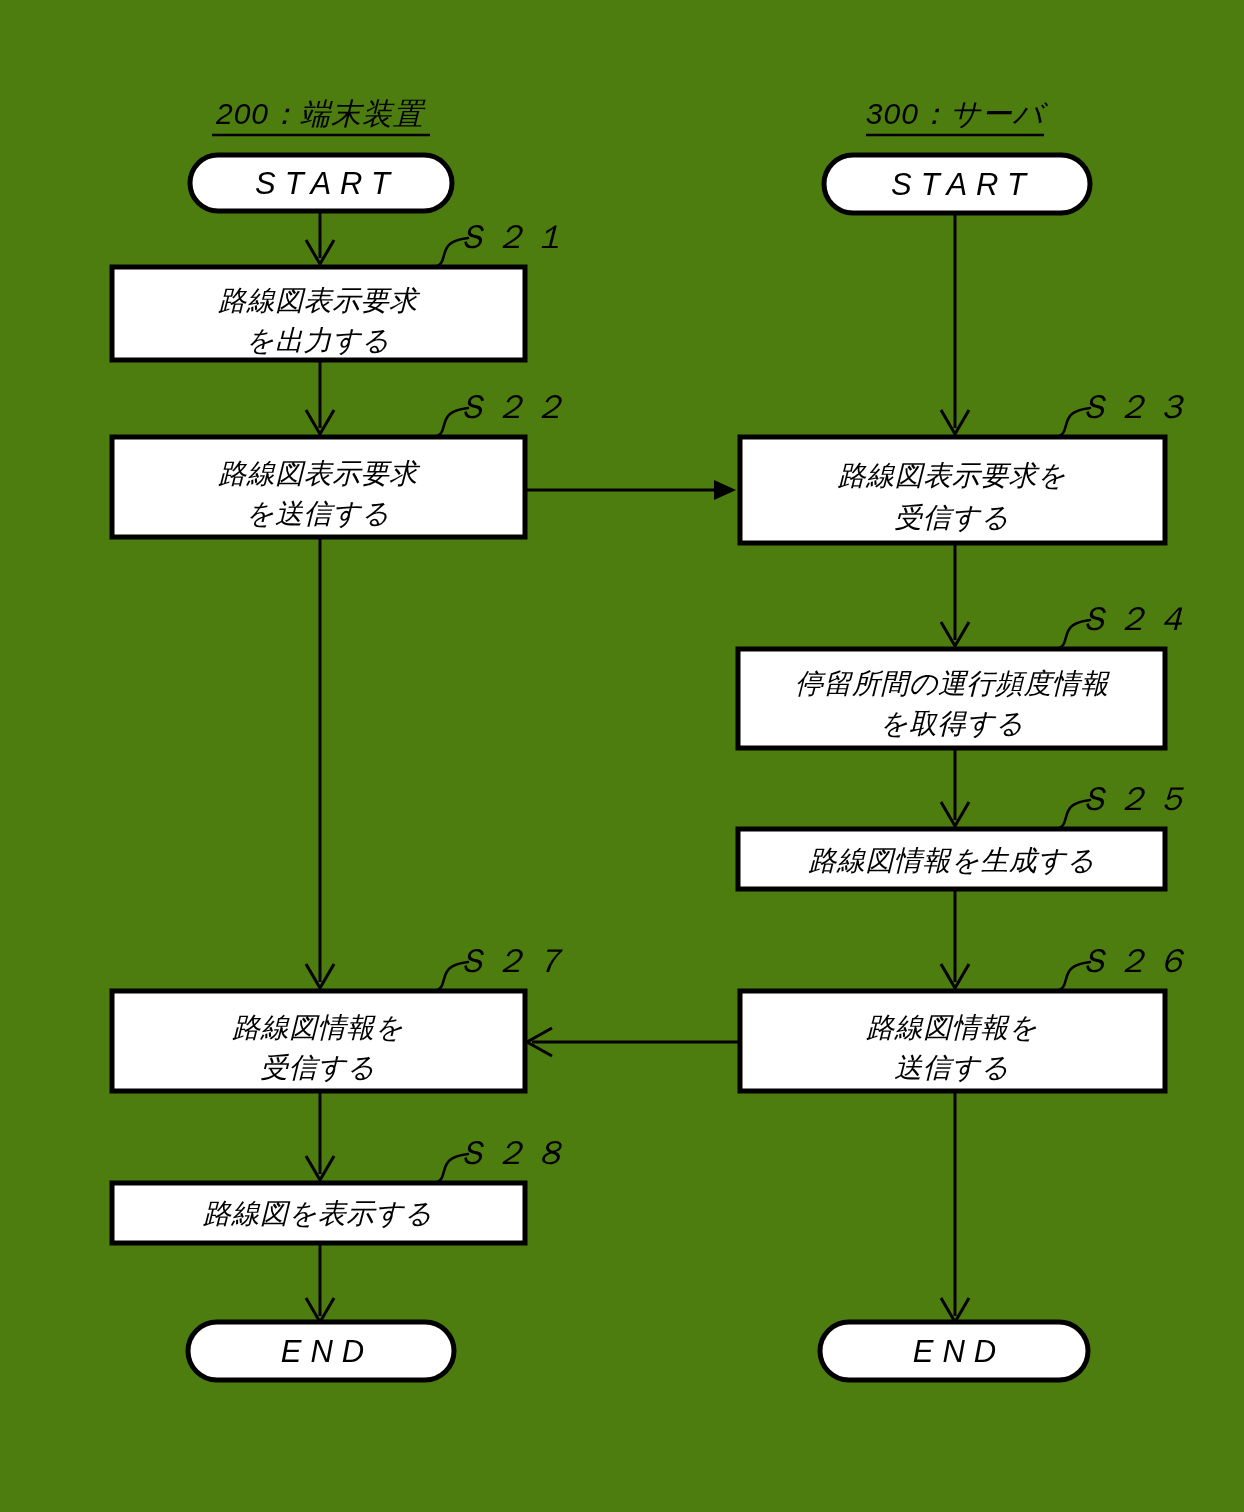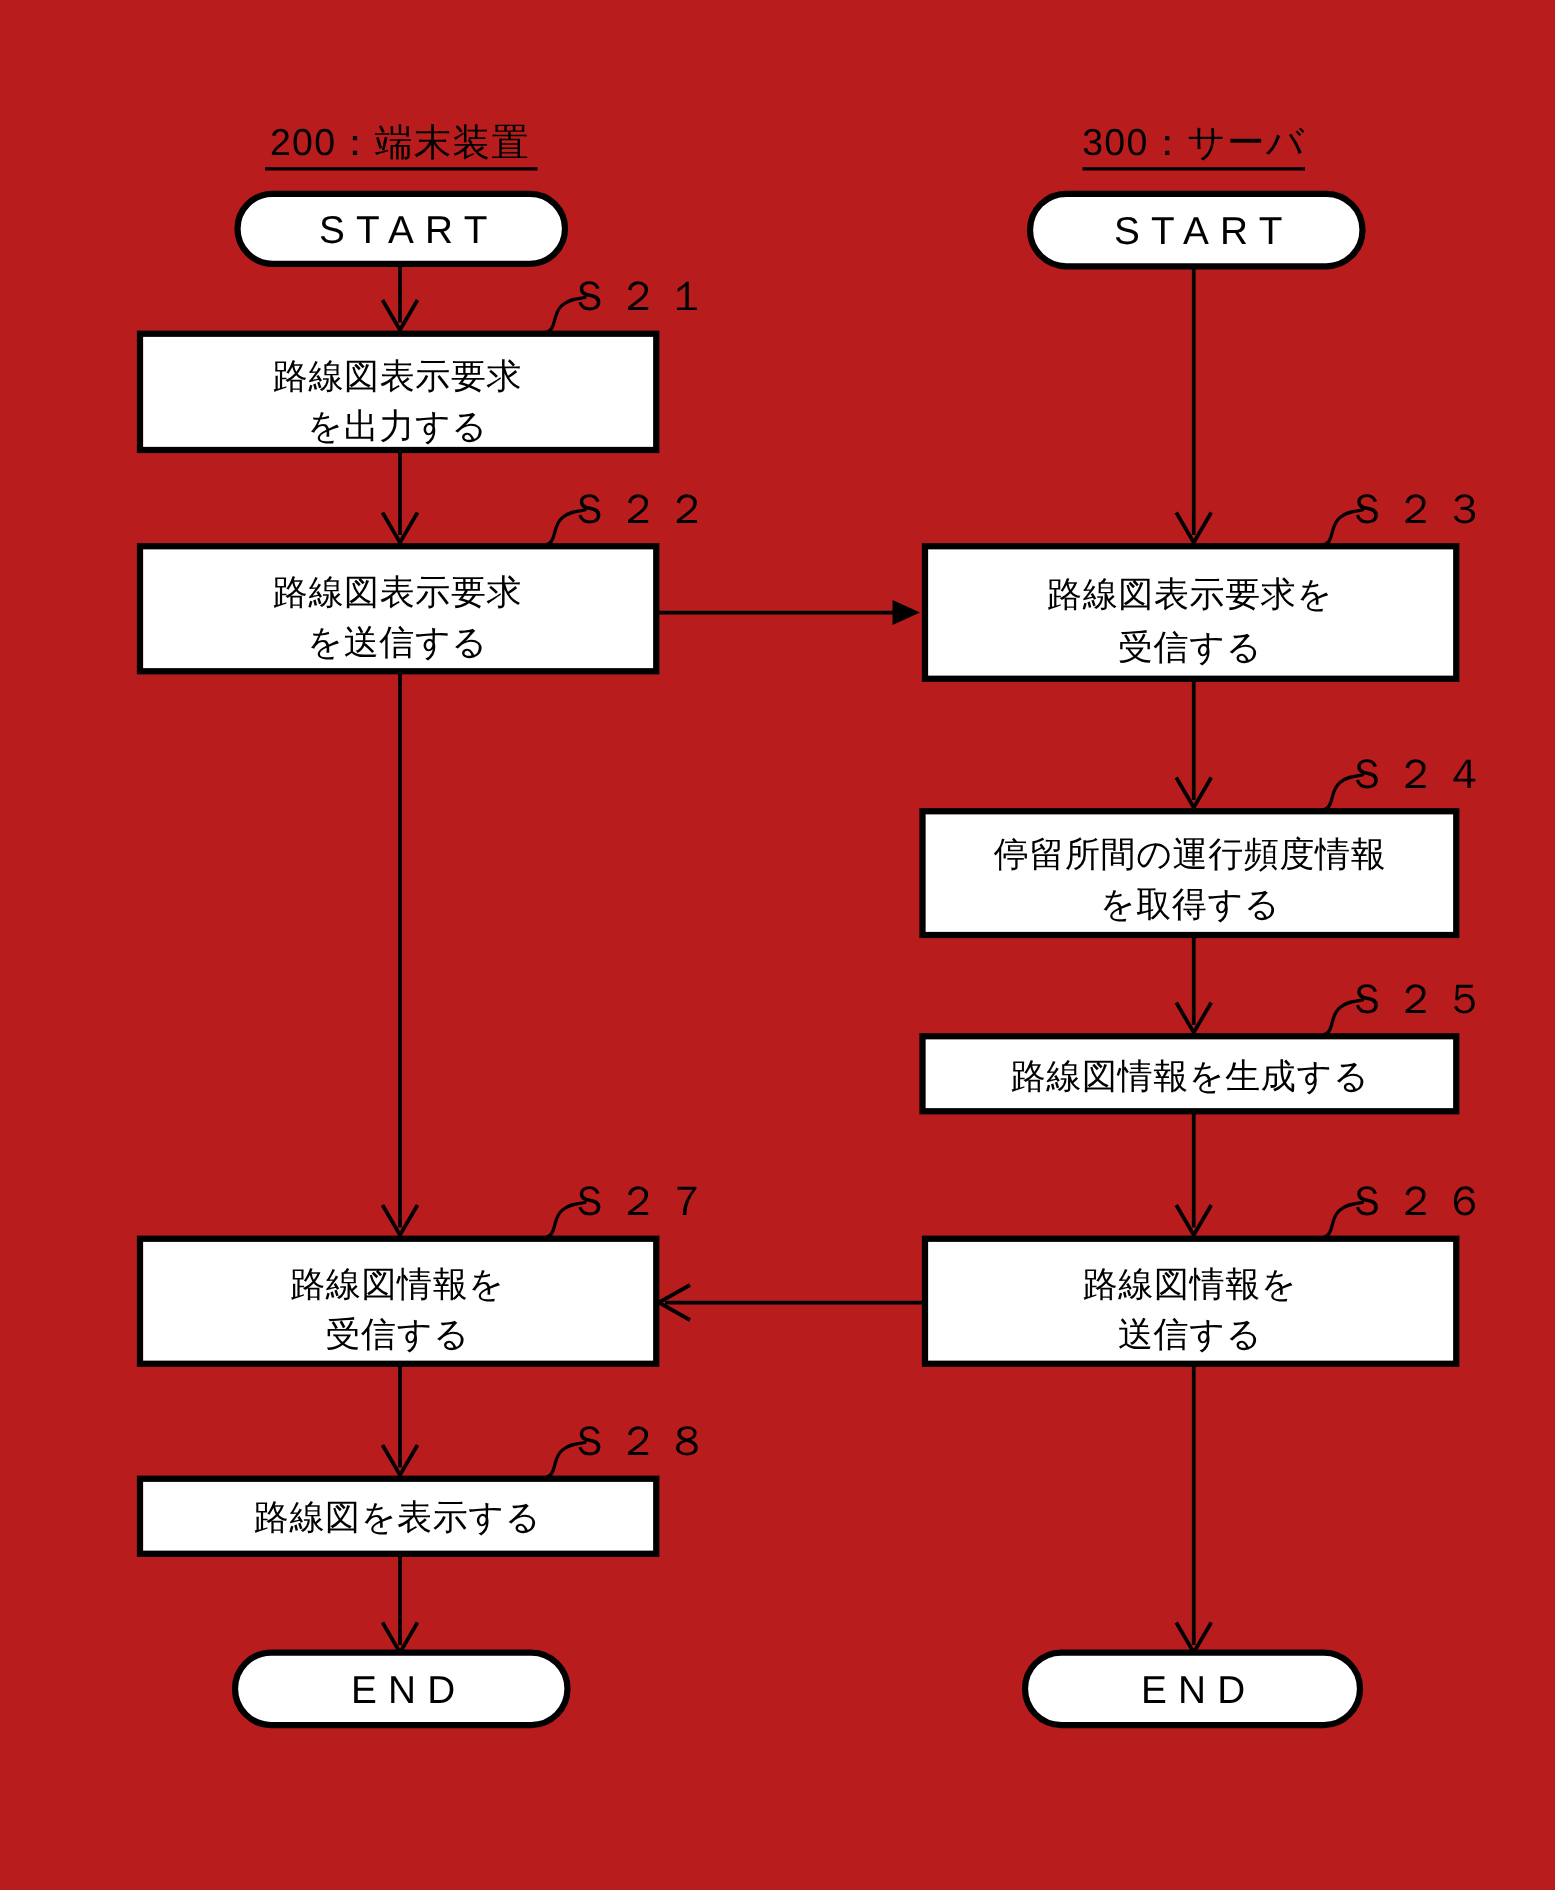--- a/index.html
+++ b/index.html
@@ -8,22 +8,23 @@
     padding: 0;
     background: #ffffff;
   }
   body {
     font-family: "Liberation Sans", "DejaVu Sans", sans-serif;
   }
   #page {
     position: relative;
     width: 1244px;
     height: 1512px;
-    background: #b91c1c;
+    background: #4d7c0f;
     overflow: hidden;
+    font-style: italic;
   }
   #flow-svg {
     position: absolute;
     left: 0;
     top: 0;
     width: 1244px;
     height: 1512px;
   }
   .lane-title {
     font-size: 30px;

